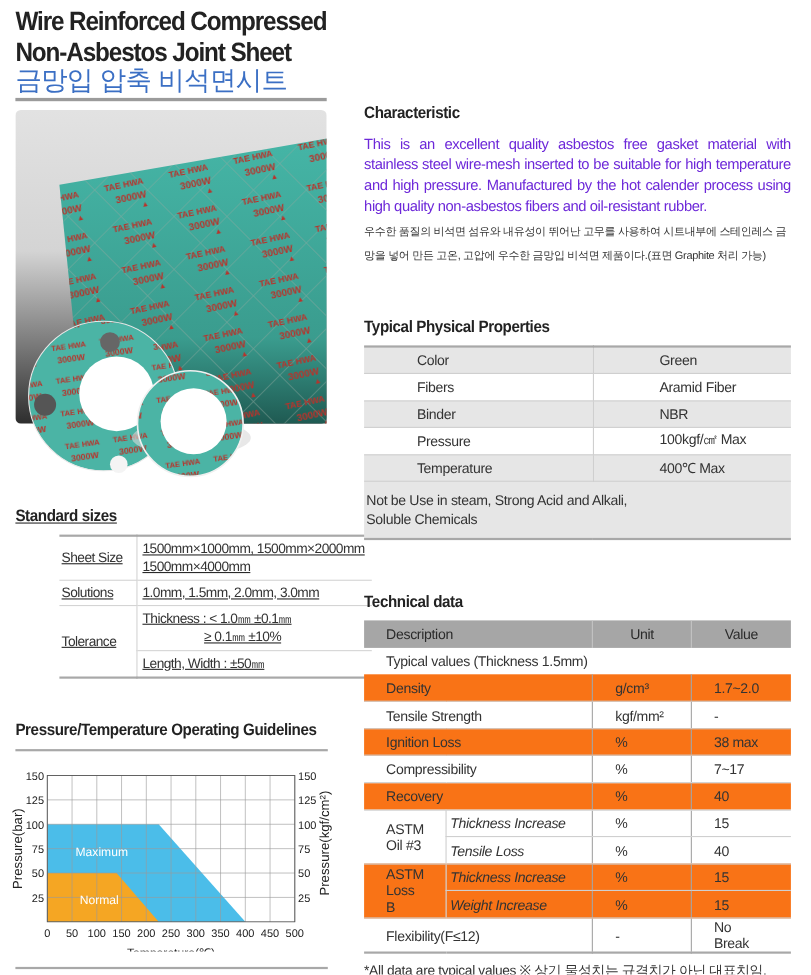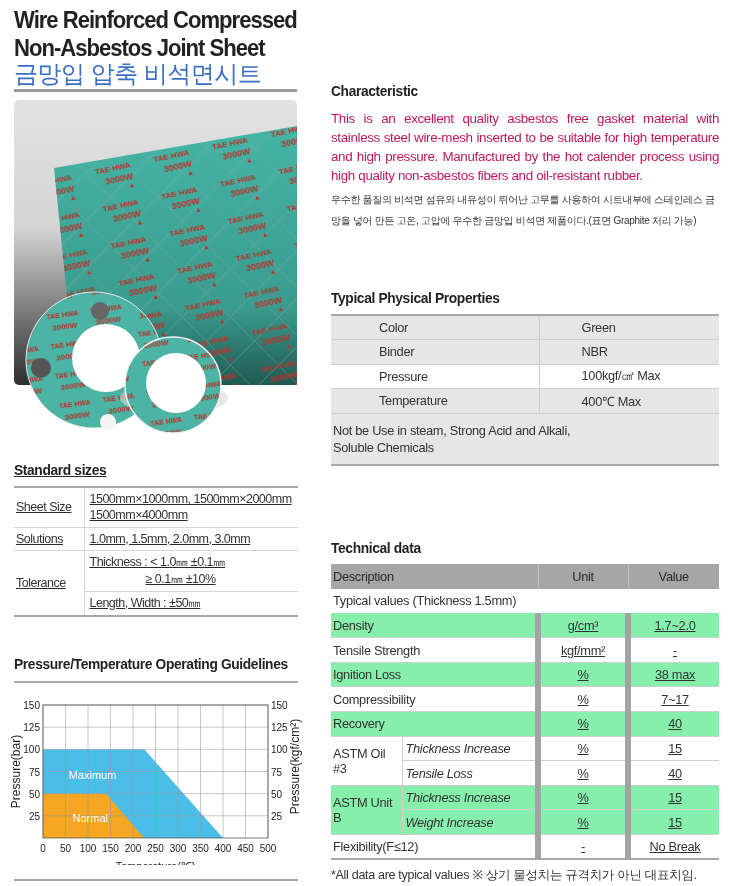--- a/index.html
+++ b/index.html
@@ -11,51 +11,51 @@
   .title-ko { font-size: 24px; line-height: 24px; color: #3b6fc4; letter-spacing: -0.5px; white-space: nowrap; }
   .title-rule { position: absolute; left: 14px; top: 89px; width: 283px; height: 3px; background: #9b9b9b; }
 
   .product-img { position: absolute; left: 14px; top: 100px; width: 283px; height: 358px; }
 
   .section-h { font-weight: bold; font-size: 15px; color: #222; letter-spacing: -0.4px; transform: scaleX(0.92); transform-origin: left; white-space: nowrap; }
 
   
   .std { position: absolute; left: 14px; top: 461px; width: 284px; text-decoration: underline; }
   .std table { width: 284px; border-collapse: collapse; margin-top: 8px; font-size: 12.5px; letter-spacing: -0.5px; color: #333; }
-  .std table { border-top: 2px solid #a8a8a8; border-bottom: 2px solid #a8a8a8; }
+  .std table { border-top: 2px solid #a8a8a8; border-bottom: 2px solid #a8a8a8; margin-left: 40px; }
   .std td { border-bottom: 1px solid #d4d4d4; padding: 3px 5px; vertical-align: middle; }
   .std td.lbl { width: 70px; border-right: 1px solid #d4d4d4; padding-left: 2px; }
   .std tr:last-child td { border-bottom: none; }
 
   
   .ptg { position: absolute; left: 14px; top: 655px; width: 284px; }
   .ptg-rule { height: 2px; background: #a8a8a8; margin-top: 9px; }
   .ptg-rule-b { position: absolute; left: 14px; top: 879px; width: 284px; height: 2px; background: #a8a8a8; }
   .chart-svg { position: absolute; left: 0; top: 690px; }
 
   
   .right { position: absolute; left: 331px; width: 388px; }
-  .char-p { font-size: 13.4px; line-height: 19px; color: #be185d; letter-spacing: -0.35px; margin-top: 10px; text-align: justify; }
+  .char-p { font-size: 13.4px; line-height: 19px; color: #6d28d9; letter-spacing: -0.35px; margin-top: 10px; text-align: justify; }
   .char-ko { font-size: 10px; line-height: 20.5px; color: #333; letter-spacing: -0.3px; margin-top: 5px; }
 
   .props table { width: 388px; border-collapse: collapse; margin-top: 8px; font-size: 12.8px; color: #333; letter-spacing: -0.3px; }
   .props table { border-top: 2px solid #a8a8a8; border-bottom: 2px solid #a8a8a8; }
   .props td { height: 24.5px; padding: 0 2px; border-bottom: 1px solid #cfcfcf; }
   .props td.k { width: 208px; border-right: 1px solid #cfcfcf; padding-left: 48px; }
-  .props td.v { padding-left: 42px; }
+  .props td.v { padding-left: 60px; }
   .props tr.g td { background: #e6e6e6; }
   .props tr.tall td { height: 52px; line-height: 17px; }
 
   .tech table { width: 388px; border-collapse: collapse; margin-top: 8px; font-size: 12.8px; color: #333; letter-spacing: -0.3px; }
   .tech table { border-bottom: 2px solid #a8a8a8; }
-  .tech td, .tech th { height: 24.6px; padding: 0 2px; border-bottom: 1px solid #cfcfcf; font-weight: normal; }
+  .tech td, .tech th { height: 24.6px; padding: 0 20px; border-bottom: 1px solid #cfcfcf; font-weight: normal; }
   .tech th { background: #a6a6a6; color: #2a2a2a; text-align: left; border-bottom: none; }
   .tech th.c { text-align: center; border-left: 1px solid #c4c4c4; }
-  .tech td.c { text-align: center; border-left: 6px solid #a3a3a3; text-decoration: underline; }
-  .tech tr.g td { background: #86efac; }
+  .tech td.c { border-left: 1px solid #a3a3a3; }
+  .tech tr.g td { background: #f97316; }
   .tech td.sub { border-left: 1px solid #cfcfcf; padding-left: 3px; font-style: italic; }
   .tech td.typ { border-bottom: none; }
   .foot { font-size: 12.5px; color: #333; margin-top: 6px; letter-spacing: -0.3px; white-space: nowrap; }
 </style>
 </head>
 <body>
 
 <div class="title-block">
   <div class="title-en">Wire Reinforced Compressed</div>
   <div class="title-en">Non-Asbestos Joint Sheet</div>
@@ -190,33 +190,37 @@
     <text x="271" y="41.16666666666666" text-anchor="start" font-family="Liberation Sans, sans-serif" font-size="10" fill="#222">125</text>
     <text x="271" y="19" text-anchor="start" font-family="Liberation Sans, sans-serif" font-size="10" fill="#222">150</text>
     <text x="155.5" y="180" text-anchor="middle" font-family="Liberation Sans, sans-serif" font-size="11" fill="#222">Temperature(℃)</text>
     <text x="0" y="0" text-anchor="middle" transform="translate(20,81.5) rotate(-90)" font-family="Liberation Sans, sans-serif" font-size="12" fill="#222">Pressure(bar)</text>
     <text x="0" y="0" text-anchor="middle" transform="translate(299,76.5) rotate(-90)" font-family="Liberation Sans, sans-serif" font-size="12" fill="#222">Pressure(kgf/cm²)</text>
     <text x="92.5" y="88.59333333333333" text-anchor="middle" font-family="Liberation Sans, sans-serif" font-size="11" fill="#ffffff">Maximum</text>
     <text x="90.25" y="132.04" text-anchor="middle" font-family="Liberation Sans, sans-serif" font-size="11" fill="#ffffff">Normal</text>
   </svg>
 <div class="ptg-rule-b"></div>
 
-<div class="right" style="top:82px">
+<div class="right" style="top:94px">
   <div class="section-h">Characteristic</div>
   <p class="char-p">This is an excellent quality asbestos free gasket material with stainless steel wire-mesh inserted to be suitable for high temperature and high pressure. Manufactured by the hot calender process using high quality non-asbestos fibers and oil-resistant rubber.</p>
   <p class="char-ko">우수한 품질의 비석면 섬유와 내유성이 뛰어난 고무를 사용하여 시트내부에 스테인레스 금망을 넣어 만든 고온, 고압에 우수한 금망입 비석면 제품이다.(표면 Graphite 처리 가능)</p>
 </div>
 
 <div class="right props" style="top:289px">
   <div class="section-h">Typical Physical Properties</div>
   <table>
     <tbody>
         <tr class="g">
       <td class="k">Color</td>
       <td class="v">Green</td>
+    </tr>
+    <tr>
+      <td class="k">Fibers</td>
+      <td class="v">Aramid Fiber</td>
     </tr>
     <tr class="g">
       <td class="k">Binder</td>
       <td class="v">NBR</td>
     </tr>
     <tr>
       <td class="k">Pressure</td>
       <td class="v">100kgf/㎠ Max</td>
     </tr>
     <tr class="g">
@@ -281,21 +285,21 @@
       <td class="sub">Thickness Increase</td>
       <td class="c">%</td>
       <td class="c">15</td>
     </tr>
     <tr>
       <td class="sub">Tensile Loss</td>
       <td class="c">%</td>
       <td class="c">40</td>
     </tr>
     <tr class="g">
-      <td rowspan="2">ASTM Unit B</td>
+      <td rowspan="2">ASTM Loss B</td>
       <td class="sub">Thickness Increase</td>
       <td class="c">%</td>
       <td class="c">15</td>
     </tr>
     <tr class="g">
       <td class="sub">Weight Increase</td>
       <td class="c">%</td>
       <td class="c">15</td>
     </tr>
     <tr>

